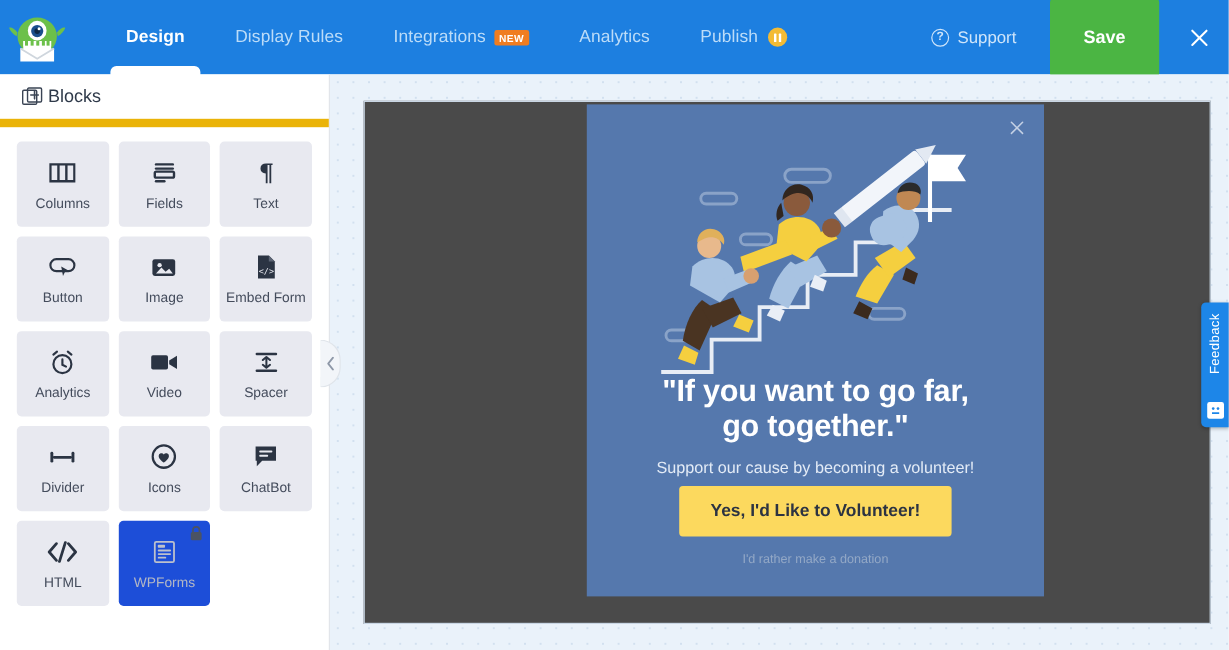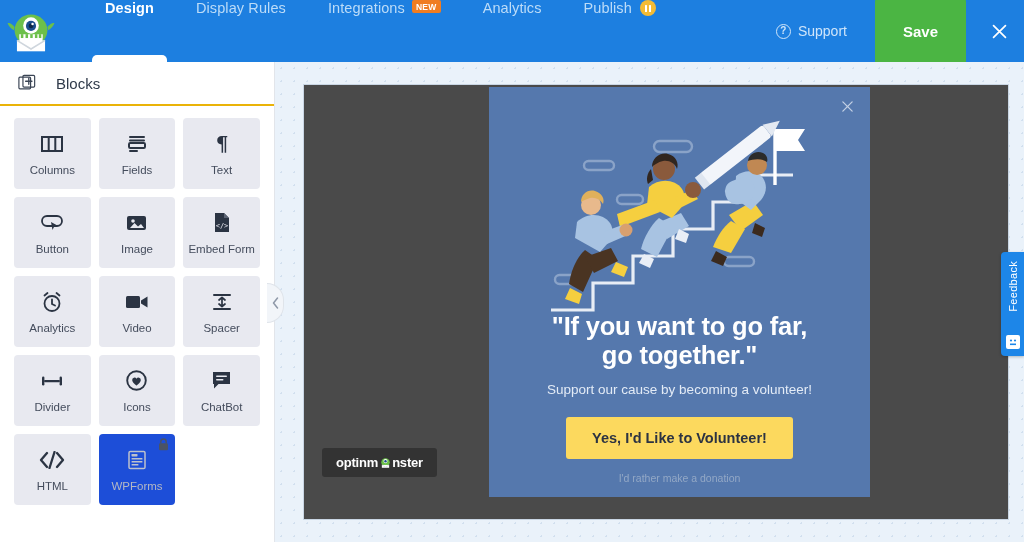--- a/index.html
+++ b/index.html
@@ -18,21 +18,21 @@
     display: flex; align-items: center;
   }
   .logo-wrap {
     width: 62px; height: 62px; display: flex; align-items: center; justify-content: center;
     flex: 0 0 62px;
   }
   .logo-svg { width: 50px; height: 50px; display: block; }
 
   .nav { display: flex; align-items: center; height: 62px; margin-left: 22px; }
   .nav-item {
-    position: relative; height: 62px; display: flex; align-items: flex-start;
+    position: relative; height: 62px; display: flex; align-items: center;
     padding: 0 21px; color: #bcdcf8; font-size: 14.5px; letter-spacing: .1px;
     cursor: pointer; white-space: nowrap;
   }
   .nav-item.active { color: #ffffff; font-weight: bold; }
   .nav-item.active .tab-indicator {
     position: absolute; left: 8px; right: 8px; bottom: -5px; height: 12px;
     background: #ffffff; border-radius: 5px 5px 0 0;
   }
   .badge-new {
     display: inline-block; margin-left: 7px; background: #f07d21; color: #fff;
@@ -66,22 +66,22 @@
     align-items: center; justify-content: center; cursor: pointer;
   }
   .close-x svg { display: block; }
 
   
   .sidebar {
     position: absolute; left: 0; top: 62px; width: 275px; height: 480px;
     background: #ffffff; border-right: 1px solid #e2e5ea;
   }
   .sidebar-header {
-    height: 44px; display: flex; align-items: center; gap: 20px;
-    padding: 0 18px; border-bottom: 2px solid #eab308;
+    height: 44px; display: flex; align-items: center; gap: 4px;
+    padding: 0 18px; border-bottom: 7px solid #eab308;
   }
   .sidebar-header .title { font-size: 15px; color: #2f3a4a; }
   .blocks-icon { width: 18px; height: 18px; display: block; }
 
   .blocks-grid {
     padding: 12px 14px; display: grid; grid-template-columns: repeat(3, 1fr);
     gap: 8px 8px;
   }
   .block-tile {
     position: relative; background: #e8e9f0; border-radius: 4px; height: 71px;
@@ -130,21 +130,21 @@
   .illustration { position: absolute; left: 0; top: 18px; width: 381px; height: 218px; }
   .illustration svg { display: block; width: 100%; height: 100%; }
 
   .popup-body { position: absolute; left: 0; top: 225px; width: 381px; text-align: center; }
   .headline {
     color: #ffffff; font-size: 25.5px; font-weight: bold; line-height: 1.12;
     letter-spacing: -.2px; padding: 0 18px;
   }
   .subhead { color: #e3ebf6; font-size: 13.5px; margin-top: 13px; }
   .cta-btn {
-    display: inline-block; margin-top: 20px; background: #fcd95e; color: #2c3342;
+    display: inline-block; margin-top: 8px; background: #fcd95e; color: #2c3342;
     font-family: inherit; font-size: 14.5px; font-weight: bold; border: none;
     padding: 13px 26px; border-radius: 3px; cursor: pointer;
   }
   .secondary-link {
     display: block; margin-top: 13px; color: #93a8c6; font-size: 10.5px;
     cursor: pointer; text-decoration: none;
   }
 
   .om-badge {
     position: absolute; left: 18px; bottom: 42px; background: #333333;
@@ -492,31 +492,20 @@
           <div class="headline">
             <div>"If you want to go far,</div>
             <div>go together."</div>
           </div>
           <div class="subhead">Support our cause by becoming a volunteer!</div>
           <button class="cta-btn">Yes, I'd Like to Volunteer!</button>
           <a class="secondary-link">I'd rather make a donation</a>
         </div>
       </div>
 
-      <div class="om-badge">
-        <span>optinm</span>
-        <svg class="mini-monster" viewBox="0 0 64 64">
-          <ellipse cx="32" cy="31" rx="21" ry="20" fill="#6cc04a"></ellipse>
-          <ellipse cx="32" cy="25" rx="10" ry="10.5" fill="#ffffff"></ellipse>
-          <circle cx="32" cy="25.5" r="6" fill="#1b4e8c"></circle>
-          <path d="M14 44h36v14H14z" fill="#ffffff"></path>
-          <path d="M14 44l18 11 18-11" fill="none" stroke="#cfd6dd" stroke-width="3"></path>
-        </svg>
-        <span>nster</span>
-      </div>
     </div>
   </div>
 
   <div class="feedback-tab">
     <span class="vtext">Feedback</span>
     <span class="fb-icon">
       <svg width="10" height="10" viewBox="0 0 10 10">
         <circle cx="3" cy="3.5" r="1.1"></circle>
           <circle cx="7" cy="3.5" r="1.1"></circle>
         <path d="M2 6.5h6v1.6H2z"></path>

